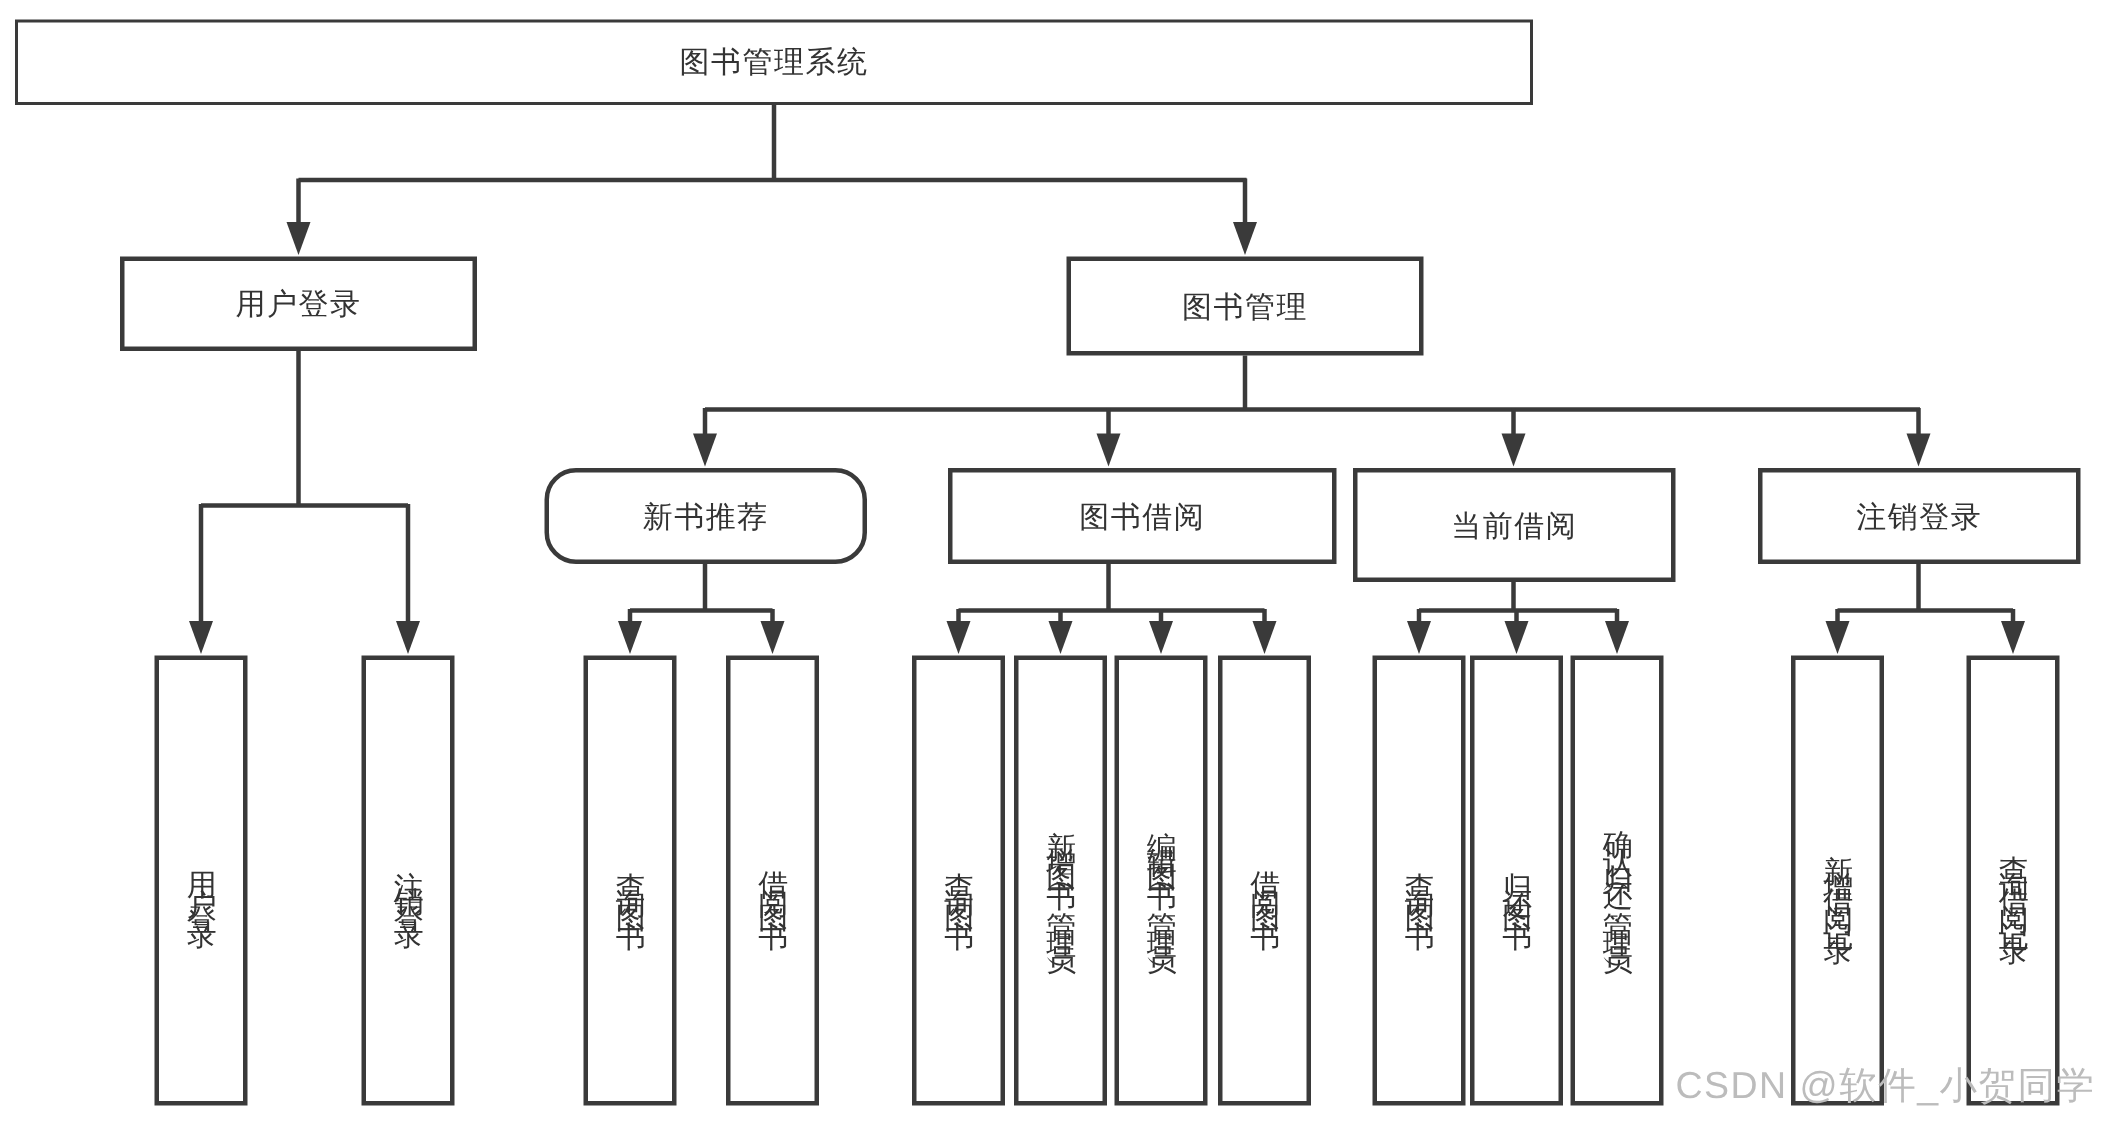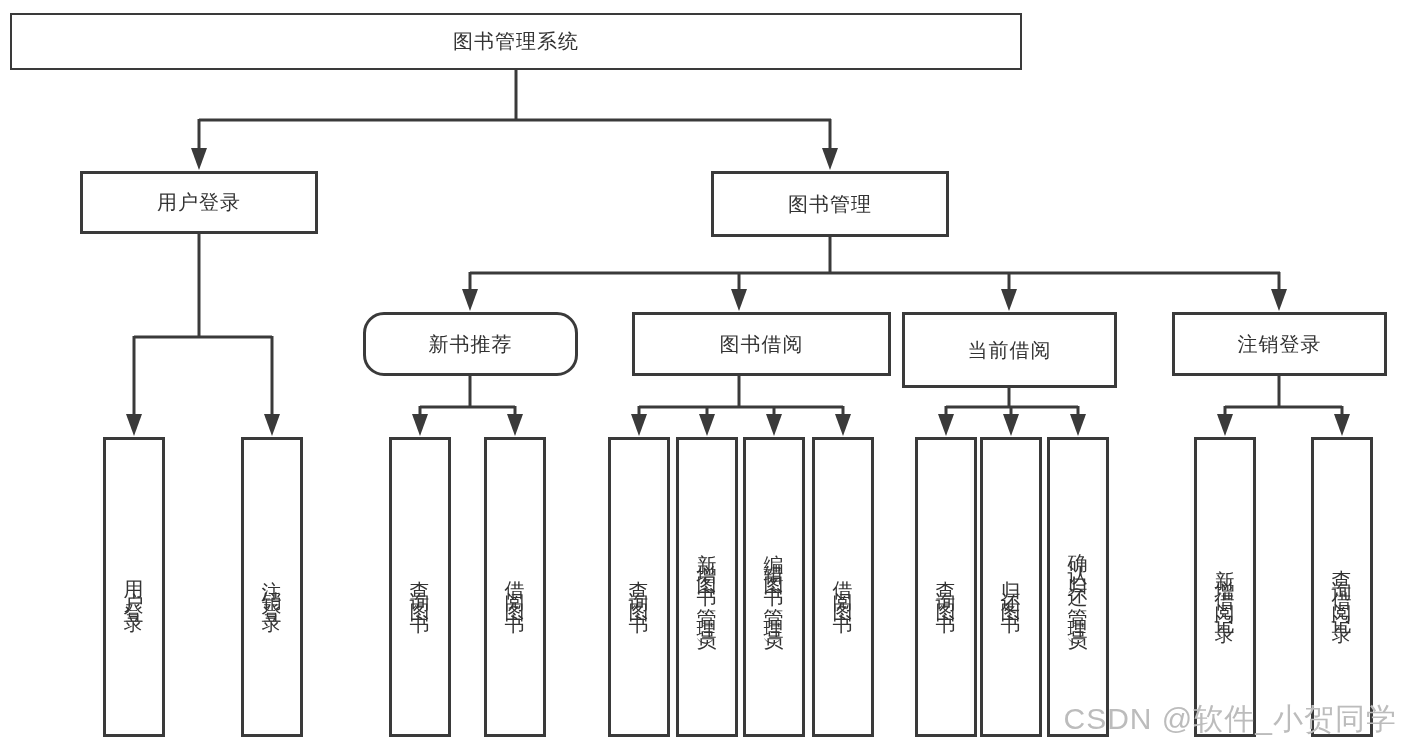--- a/index.html
+++ b/index.html
@@ -68,21 +68,21 @@
   .l-nb1 { left: 389px; }  .l-nb2 { left: 484px; }
   .l-bb1 { left: 608px; }  .l-bb2 { left: 676px; }
   .l-bb3 { left: 743px; }  .l-bb4 { left: 812px; }
   .l-cb1 { left: 915px; }  .l-cb2 { left: 980px; }
   .l-cb3 { left: 1047px; }
   .l-br1 { left: 1194px; } .l-br2 { left: 1311px; }
   .watermark {
     position: absolute;
     right: 8px;
     bottom: 7px;
-    font-size: 30px;
+    font-size: 25px;
     color: var(--watermark);
     letter-spacing: 1px;
   }
 </style>
 </head>
 <body>
 
 <div class="canvas">
 
   <svg class="connectors" viewBox="0 0 1405 747" xmlns="http://www.w3.org/2000/svg">

